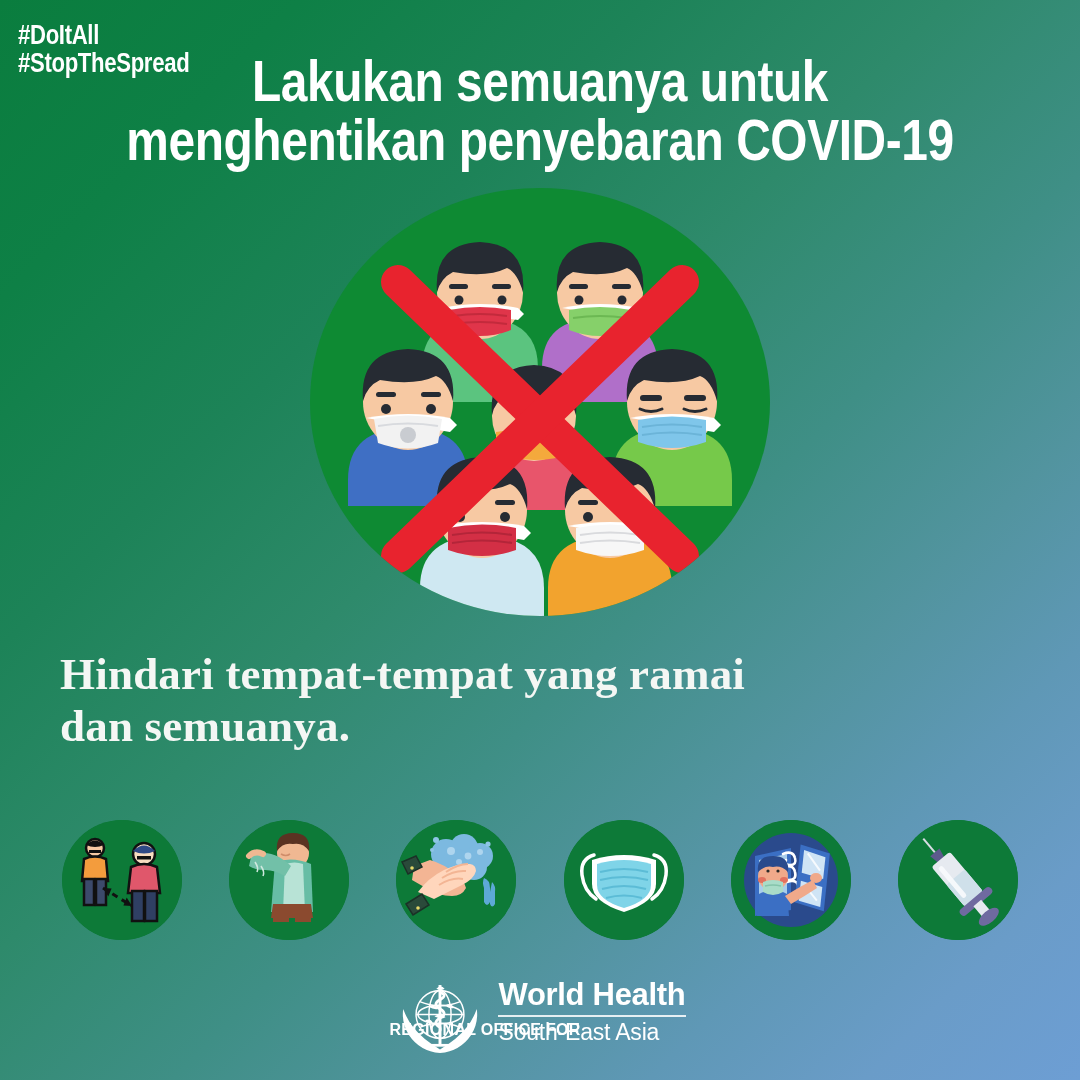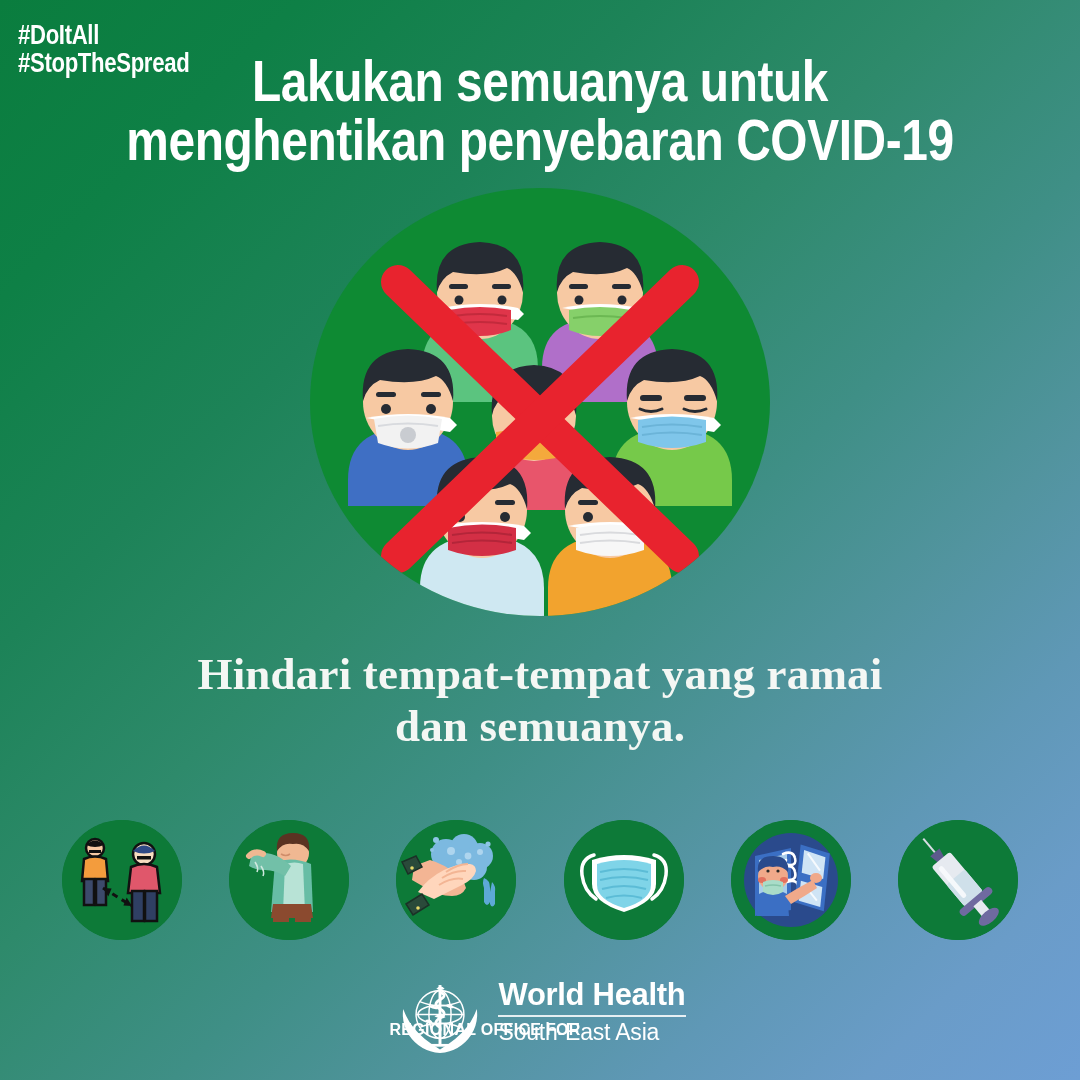--- a/index.html
+++ b/index.html
@@ -63,21 +63,20 @@
   .hero-circle {
     position:absolute; inset:0;
     background:#0e8a33;
     border-radius:50%;
   }
   .crowd { position:absolute; inset:0; }
 
   
   .subtitle {
     position:absolute; left:60px; right:60px; top:648px;
-    text-align:center;
     color:#f4f7f4;
     font-family:"Liberation Serif", serif;
     font-weight:bold;
     font-size:45px;
     line-height:1.16;
     letter-spacing:0.2px;
   }
 
   
   .icon-row {

